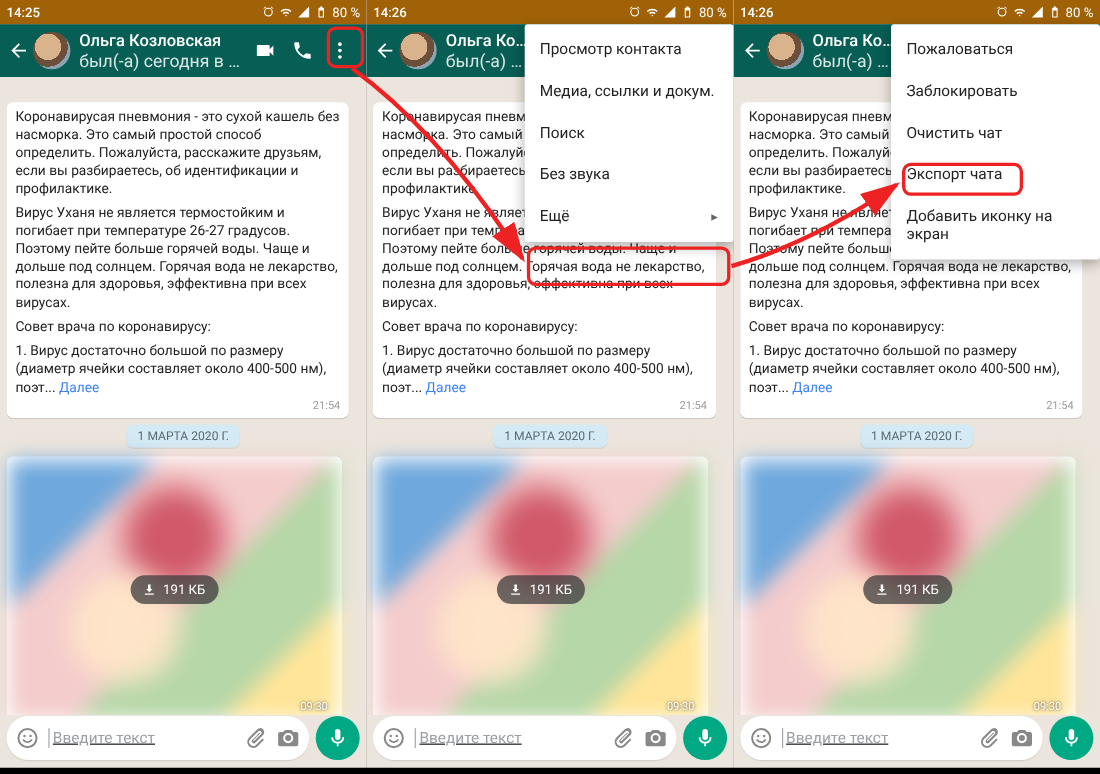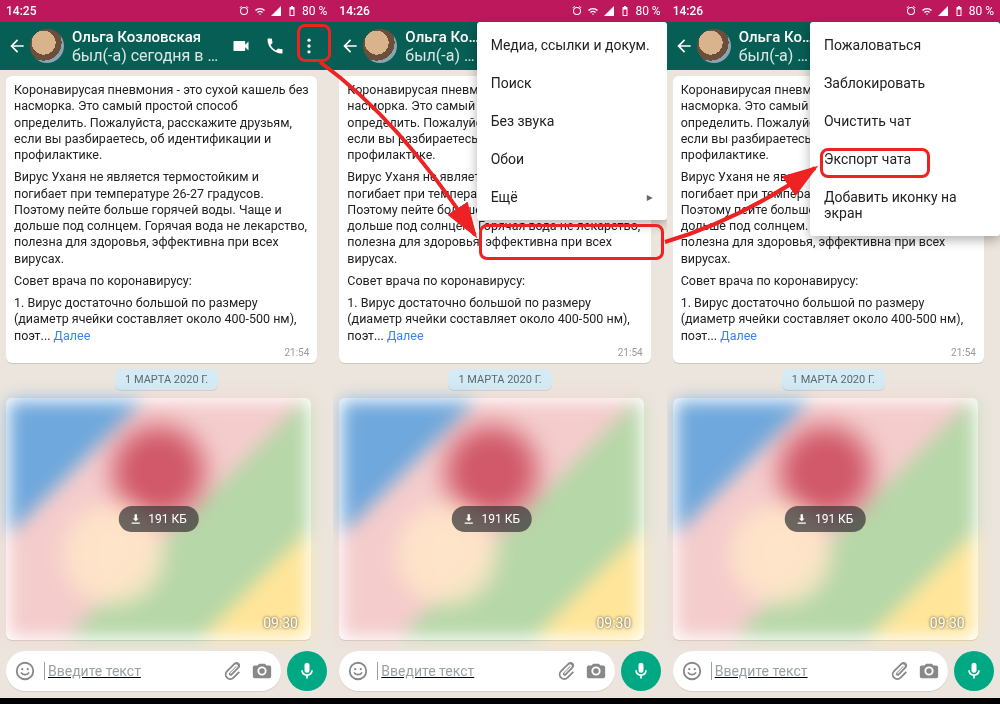--- a/index.html
+++ b/index.html
@@ -16,21 +16,21 @@
     width: 333.33px;
     height: 698px;
     background: #ece5dd;
     position: relative;
     overflow: hidden;
     display: flex;
     flex-direction: column;
   }
   .status-bar {
     height: 22px;
-    background: #be185d;
+    background: #a16207;
     color: #fff;
     display: flex;
     align-items: center;
     justify-content: space-between;
     padding: 0 6px;
     font-size: 12px;
   }
   .status-left { font-weight: 500; }
   .status-right { display: flex; align-items: center; gap: 4px; }
   .status-right svg { width: 12px; height: 12px; fill: #fff; }
@@ -60,21 +60,21 @@
     flex: 1;
     background: #ece5dd;
     padding: 4px 4px 0 4px;
     overflow: hidden;
     position: relative;
   }
   .bubble-in {
     background: #fff;
     border-radius: 6px;
     padding: 6px 8px 4px 8px;
-    margin: 2px 12px 4px 2px;
+    margin: 19px 12px 4px 2px;
     font-size: 12.5px;
     line-height: 1.3;
     color: #222;
     position: relative;
     box-shadow: 0 1px 0.5px rgba(0,0,0,0.13);
   }
   .bubble-in .time {
     font-size: 10px;
     color: #999;
     text-align: right;
@@ -128,21 +128,21 @@
     border-radius: 20px;
     padding: 6px 12px 6px 10px;
     display: flex;
     align-items: center;
     gap: 6px;
   }
   .download-pill svg { width: 14px; height: 14px; fill: #fff; }
   .image-time {
     position: absolute;
     right: 10px; bottom: 6px;
-    font-size: 14px;
+    font-size: 10px;
     color: #fff;
     text-shadow: 0 0 3px rgba(0,0,0,.8);
   }
   .input-bar {
     height: 48px;
     display: flex;
     align-items: center;
     padding: 0 6px 6px 6px;
     gap: 6px;
     background: #ece5dd;
@@ -393,30 +393,30 @@
     </div>
     <div class="send-btn">
       <svg viewBox="0 0 24 24">
           <path d="M12 14a3 3 0 003-3V5a3 3 0 00-6 0v6a3 3 0 003 3zm5-3a5 5 0 01-10 0H5a7 7 0 006 6.9V21h2v-3.1A7 7 0 0019 11z"></path>
         </svg>
     </div>
   </div>
 
   <div class="dropdown">
     <div class="dropdown-item">
+        <span>Просмотр контакта</span>
+      </div>
+    <div class="dropdown-item">
         <span>Медиа, ссылки и докум.</span>
       </div>
     <div class="dropdown-item">
         <span>Поиск</span>
       </div>
     <div class="dropdown-item">
         <span>Без звука</span>
-      </div>
-    <div class="dropdown-item">
-        <span>Обои</span>
       </div>
     <div class="dropdown-item">
         <span>Ещё</span>
         <span class="chev">▸</span>
       </div>
   </div>
 </div>
 
 <div class="panel">
   <div class="status-bar">

